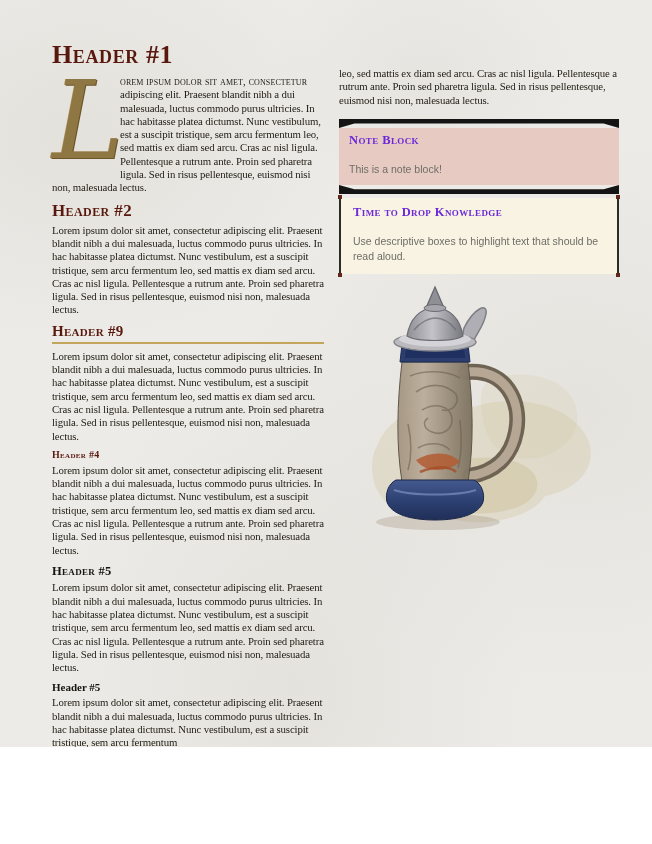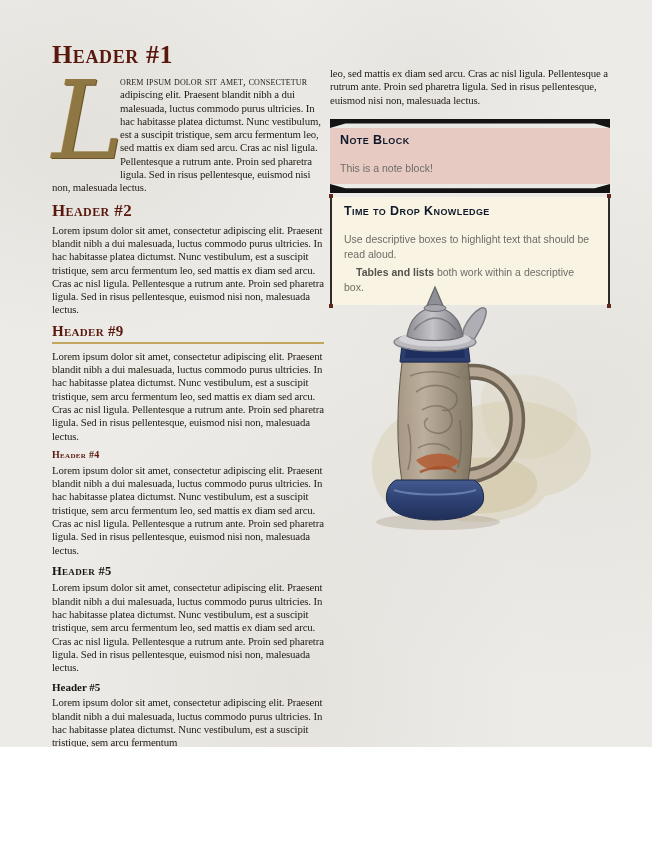--- a/index.html
+++ b/index.html
@@ -9,21 +9,21 @@
     background-image:
       radial-gradient(ellipse 420px 320px at 12% 18%, rgba(178,173,162,0.16), transparent 65%),
       radial-gradient(ellipse 520px 430px at 88% 55%, rgba(183,178,168,0.14), transparent 65%),
       radial-gradient(ellipse 360px 520px at 45% 92%, rgba(168,162,150,0.12), transparent 65%),
       radial-gradient(ellipse 260px 200px at 65% 10%, rgba(175,170,160,0.10), transparent 60%);
     font-family:"Liberation Serif", serif;
     color:#211c14;
   }
   .col { position:absolute; }
   .col-left  { left:52px;  top:42px; width:272px; }
-  .col-right { left:330px; top:67px; width:280px; }
+  .col-right { left:339px; top:67px; width:280px; }
 
   h1,h2,h3,h4,h5 { font-family:"Liberation Serif", serif; font-variant:small-caps; color:#58180D; }
   h1 { font-size:26px; line-height:1; font-weight:700; letter-spacing:0.6px; margin:0 0 7px 0; }
   h2 { font-size:17px; line-height:1; font-weight:700; letter-spacing:0.4px; margin:3px 0 5px 0; }
   h3 { font-size:15px; line-height:1; font-weight:700; letter-spacing:0.3px; margin:4px 0 6px 0;
        border-bottom:2px solid #c4a55e; padding-bottom:3px; }
   h4 { font-size:10px; line-height:1; font-weight:700; letter-spacing:0.3px; margin:5px 0 4px 0; }
   h5 { font-size:12.5px; line-height:1; font-weight:700; letter-spacing:0.3px; margin:8px 0 4px 0; color:#17130e; }
   .bold-head { font-size:11px; line-height:1.25; font-weight:700; margin:7px 0 1px 0; color:#17130e; }
 
@@ -38,22 +38,22 @@
   }
   .sc { font-variant:small-caps; letter-spacing:0.1px; }
 
   
   .note { position:relative; margin:12px 0 4px 0; }
   .note-border { height:9px; background:#141414; }
   .note-border.top    { clip-path:polygon(0 0, 100% 0, 100% 100%, 94.5% 52%, 5.5% 52%, 0 100%); }
   .note-border.bottom { clip-path:polygon(0 100%, 100% 100%, 100% 0, 94.5% 48%, 5.5% 48%, 0 0); }
   .note-body { background:#e7cbc2; padding:5px 10px 8px 10px; }
   .box-title {
-    font-family:Liberation Sans, sans-serif; font-variant:small-caps; font-weight:700;
-    font-size:12.5px; letter-spacing:0.4px; color:#0f172a;
+    font-family:Liberation Serif, serif; font-variant:small-caps; font-weight:700;
+    font-size:12.5px; letter-spacing:0.4px; color:#6d28d9;
   }
   .box-text {
     font-family:"Liberation Sans", sans-serif; font-size:10.5px; line-height:15px;
     color:#6e6d67; margin-top:14px;
   }
 
   
   .descbox {
     position:relative; background:#f8f3e2;
     border-left:2px solid #2c2b28; border-right:2px solid #2c2b28;
@@ -108,21 +108,20 @@
       <div class="note-border bottom"></div>
     </div>
 
     <div class="descbox">
       <div class="dot tl"></div>
       <div class="dot tr"></div>
       <div class="dot bl"></div>
       <div class="dot br"></div>
       <div class="box-title">Time to Drop Knowledge</div>
       <div class="box-text">Use descriptive boxes to highlight text that should be read aloud.</div>
-      <div class="box-text indent"><span class="b">Tables and lists</span><span> both work within a descriptive box.</span></div>
     </div>
   </div>
 
   <svg class="stein-illustration" viewBox="0 0 250 266">
     <defs>
       <linearGradient id="bodyg" x1="0" y1="0" x2="1" y2="0">
         <stop offset="0" stop-color="#a49682"></stop>
           <stop offset="0.35" stop-color="#bcae9c"></stop>
         <stop offset="0.75" stop-color="#948875"></stop>
           <stop offset="1" stop-color="#7e7361"></stop>

